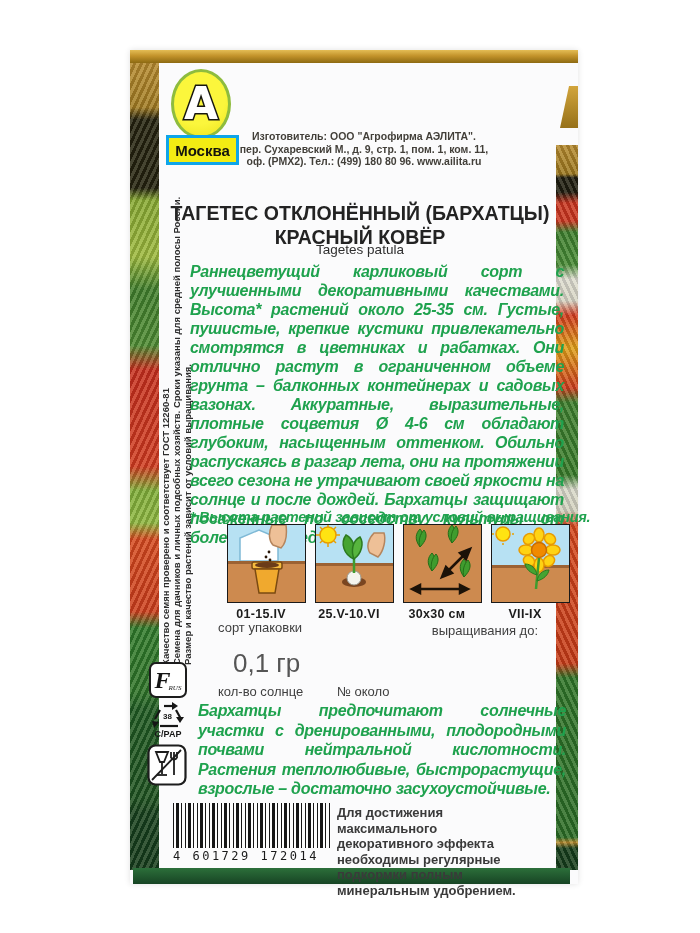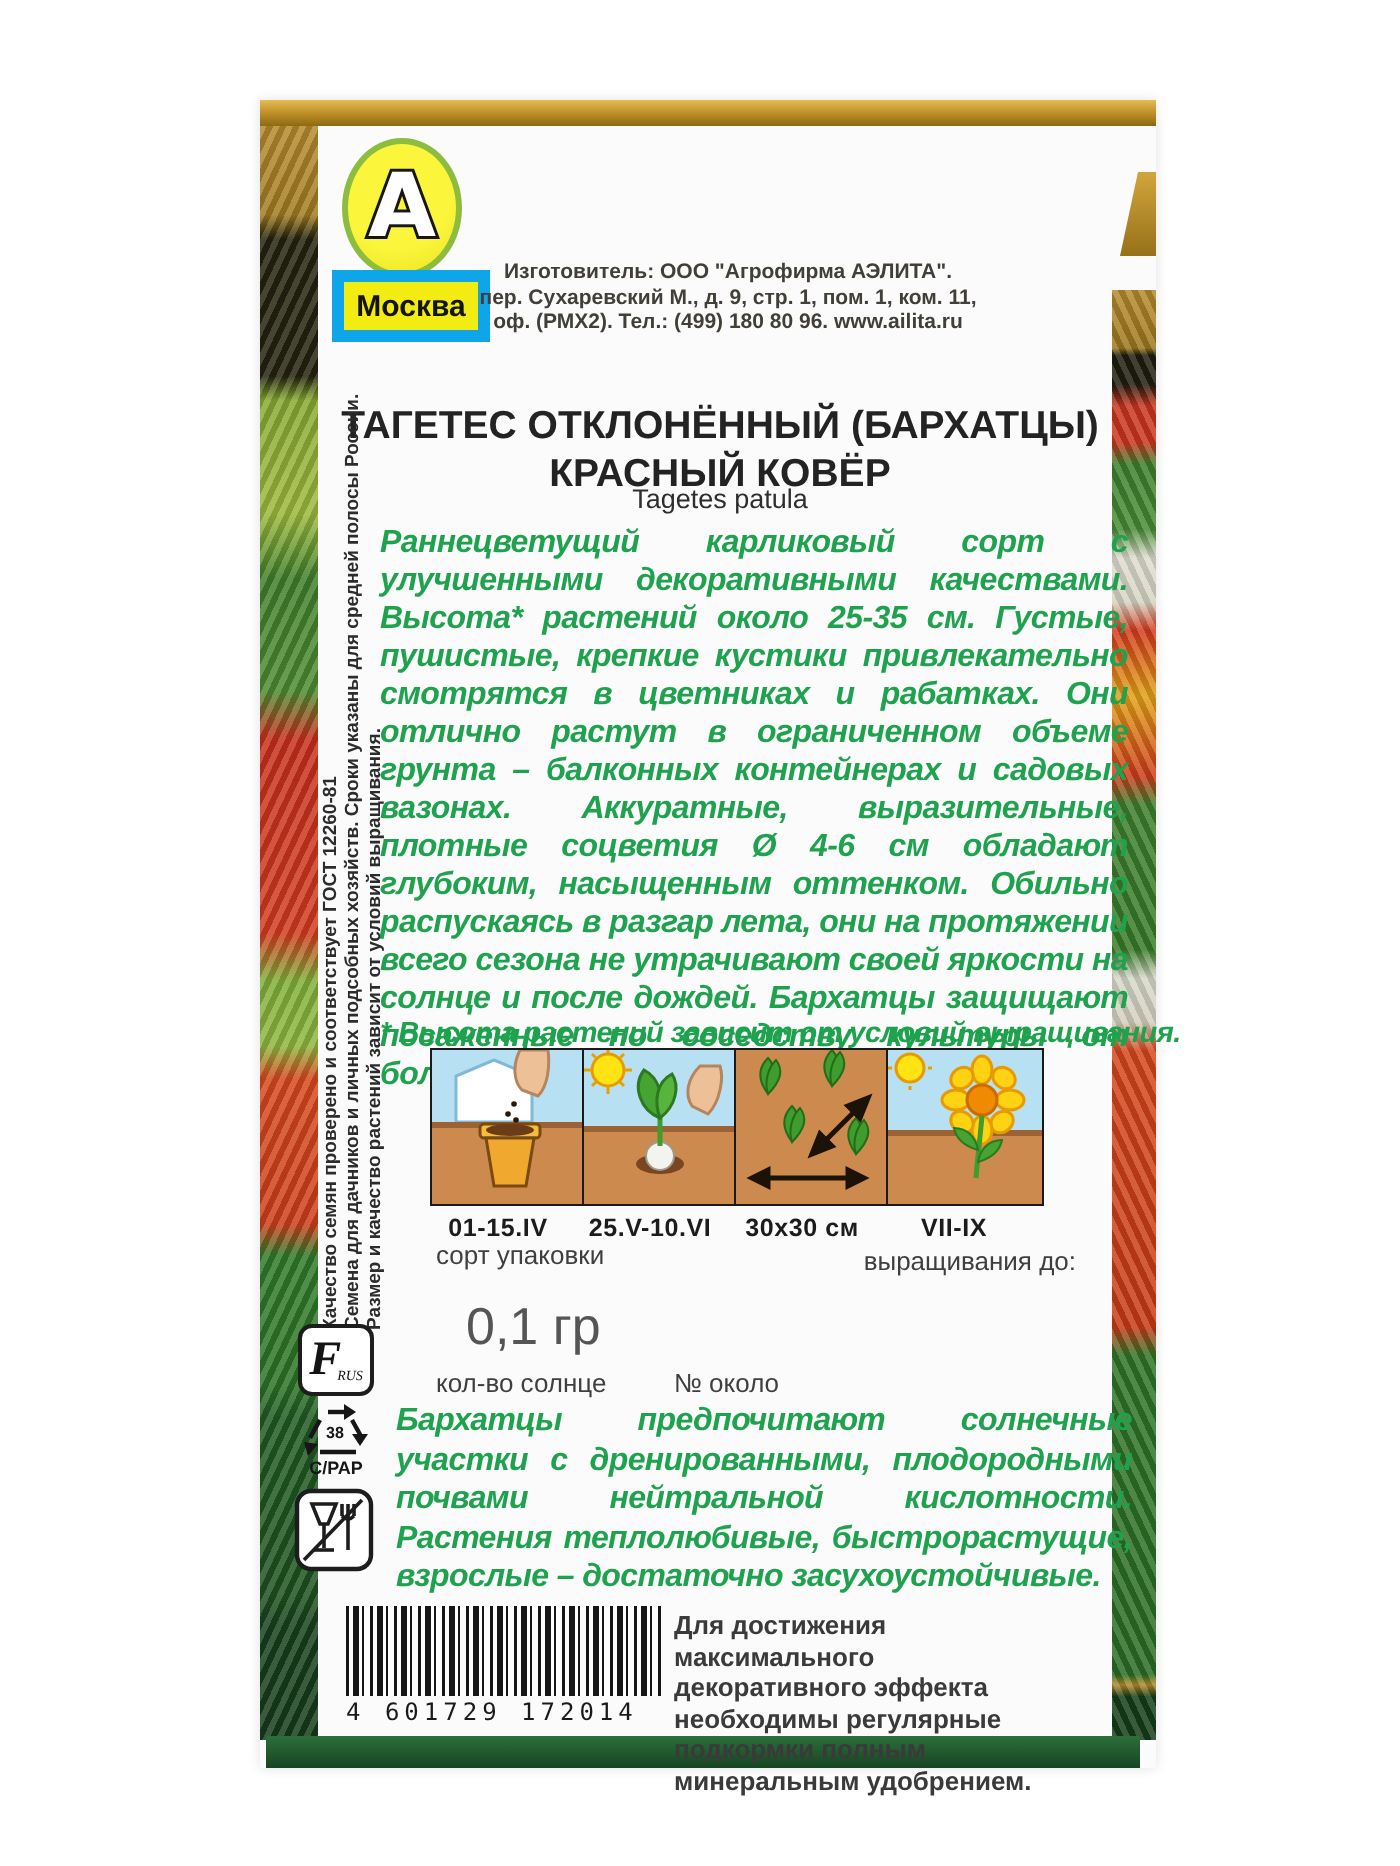--- a/index.html
+++ b/index.html
@@ -35,41 +35,41 @@
          #b5892f 96.2%,#143c1b 97%,#143c1b 100%);}
   .bottom-band{position:absolute;left:3px;bottom:0;width:437px;height:16px;
      background:linear-gradient(180deg,#2c6f3a,#174424);}
   
   .logo-circle{position:absolute;left:41px;top:19px;width:54px;height:64px;border-radius:50%;
      background:radial-gradient(circle at 45% 40%,#fbf63c 55%,#e9e21c 100%);
      border:3px solid #8ebc3e;display:flex;align-items:center;justify-content:center;}
   .logo-letter{font-size:44px;font-weight:bold;color:#ffffff;line-height:1;
      -webkit-text-stroke:3px #17170f;paint-order:stroke fill;font-family:"DejaVu Sans",sans-serif;}
   .moscow-box{position:absolute;left:36px;top:85px;width:67px;height:24px;background:#f3ec13;
-     border:6px solid #0ea5e9;display:flex;align-items:center;justify-content:center;
+     border:3px solid #0ea5e9;display:flex;align-items:center;justify-content:center;
      font-size:15px;font-weight:bold;color:#14140e;}
   .manufacturer{position:absolute;left:104px;top:80px;width:260px;text-align:center;
      font-size:10.5px;line-height:12.5px;font-weight:bold;color:#423f39;letter-spacing:0;}
   
   .title1{position:absolute;left:40px;top:152px;width:380px;text-align:center;
      font-size:19.5px;font-weight:bold;color:#232323;line-height:23px;}
   .title2{position:absolute;left:40px;top:176px;width:380px;text-align:center;
      font-size:19.5px;font-weight:bold;color:#232323;line-height:23px;}
   .latin{position:absolute;left:40px;top:192px;width:380px;text-align:center;
      font-size:13.5px;color:#2e2e2e;}
   
   .green-text{color:#1fa24e;font-weight:bold;font-style:italic;letter-spacing:-0.3px;
      text-align:justify;}
   .description{position:absolute;left:60px;top:212px;width:374px;
      font-size:16px;line-height:19px;}
   .footnote{position:absolute;left:60px;top:459px;width:380px;font-size:14.5px;
      text-align:left;white-space:nowrap;}
   
   .picto-row{position:absolute;left:85px;top:474px;display:flex;gap:8px;}
-  .picto{width:68px;}
+  .picto{width:68px;margin-left:12px;}
   .picto svg{display:block;border:1.5px solid #1a1a1a;background:#b7e1f3;}
   .picto-label{margin-top:4px;text-align:center;font-size:12.5px;font-weight:bold;
      color:#1c1c1c;letter-spacing:.3px;}
   
   .small-label{position:absolute;font-size:13px;color:#3f3f3f;}
   .weight{position:absolute;left:103px;top:598px;font-size:26px;color:#555;}
   .care{position:absolute;left:68px;top:651px;width:368px;font-size:16px;line-height:19.5px;}
   
   .barcode{position:absolute;left:43px;top:753px;width:158px;}
   .barcode-bars{height:45px;

